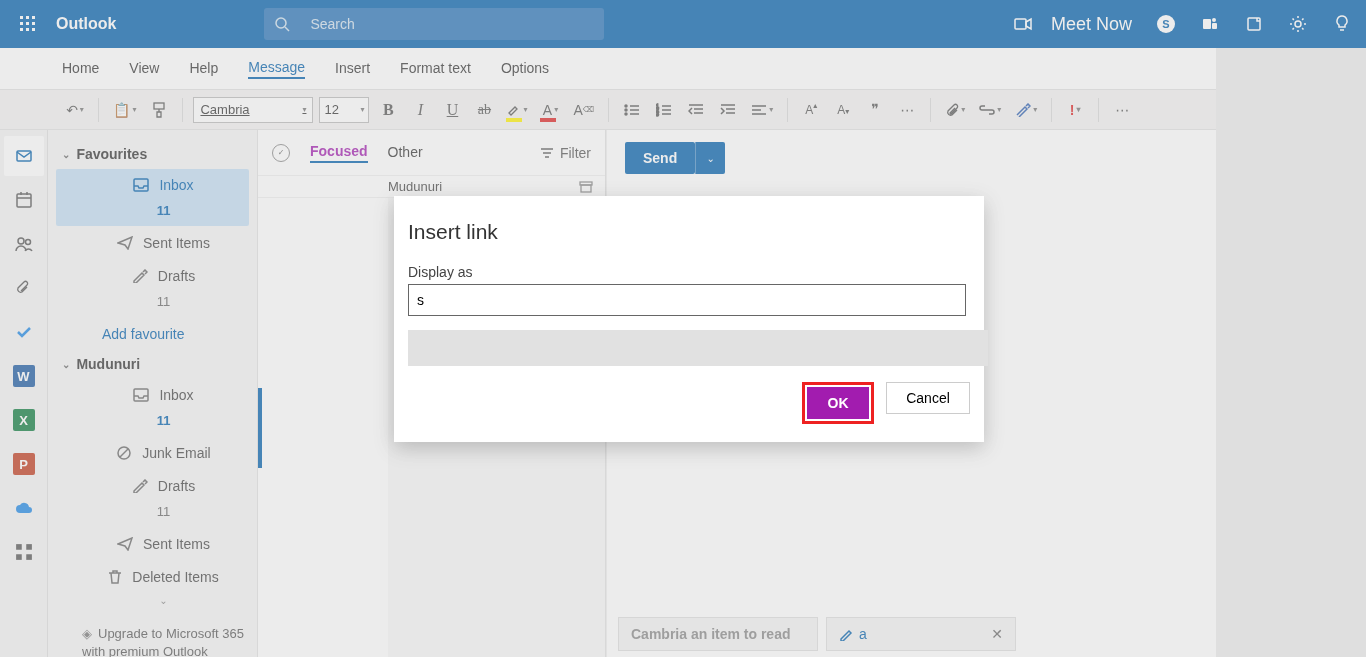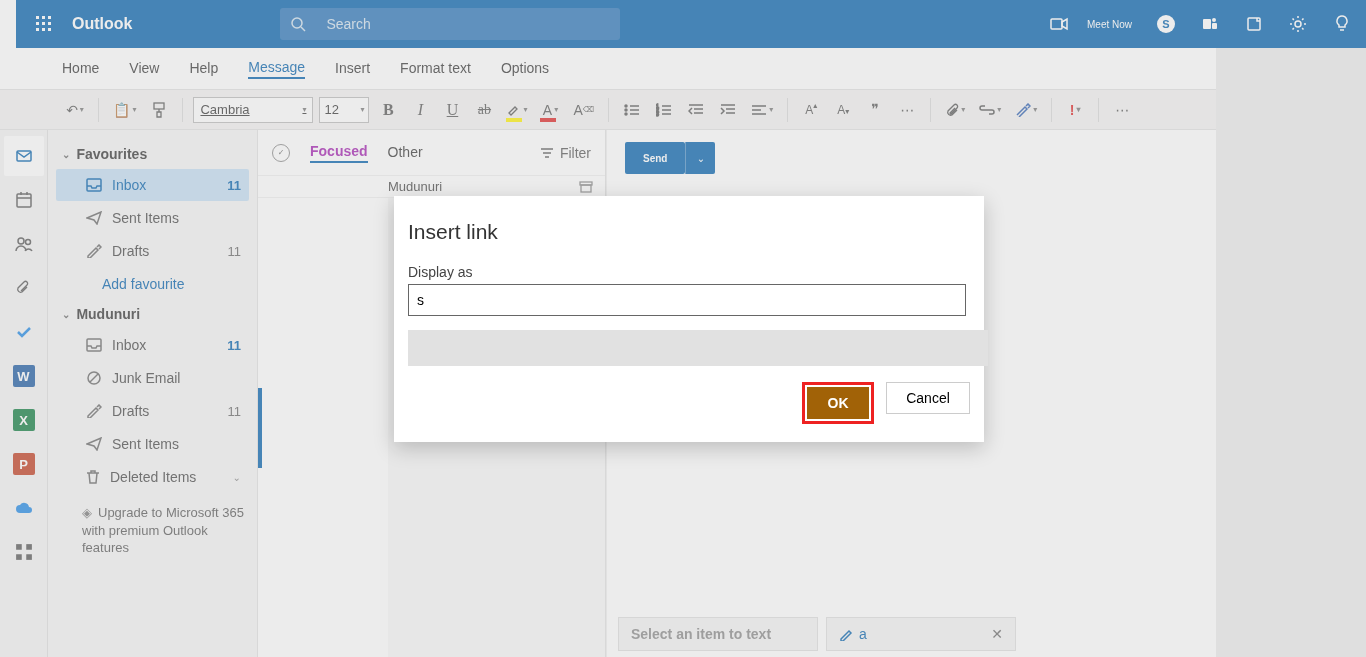--- a/index.html
+++ b/index.html
@@ -1,24 +1,24 @@
 <!DOCTYPE html>
 <html><head>
 <meta charset="utf-8">
 <style>
 * { box-sizing: border-box; margin: 0; padding: 0; }
 body { font-family: "Segoe UI", Arial, sans-serif; font-size: 14px; color: #333; overflow: hidden; width: 1366px; height: 657px; position: relative; background: #fff; }
-.top-bar { height: 48px; background: #0060ac; display: flex; align-items: center; color: #fff; padding: 0 8px; margin-left: 16px; }
+.top-bar { height: 48px; background: #0060ac; display: flex; align-items: center; color: #fff; padding: 0 8px; }
 .app-launcher { width: 40px; height: 40px; display: flex; align-items: center; justify-content: center; cursor: pointer; }
 .app-name { font-size: 16px; font-weight: 600; margin-left: 8px; }
 .search-box { margin-left: 148px; width: 340px; height: 32px; background: #2974b8; border-radius: 3px; display: flex; align-items: center; padding: 0 10px; gap: 12px; }
 .search-box input { background: transparent; border: none; color: #cfe1ef; font-size: 14px; outline: none; flex: 1; margin-left: 8px; }
 .search-box input::placeholder { color: #cfe1ef; }
 .top-right { margin-left: auto; display: flex; align-items: center; gap: 12px; }
-.meet-now { font-size: 10px; margin-right: 6px; }
+.meet-now { font-size: 18px; margin-right: 6px; }
 .top-icon { width: 32px; height: 32px; display: flex; align-items: center; justify-content: center; cursor: pointer; }
 .skype-badge { width: 18px; height: 18px; border-radius: 50%; background: #fff; color: #0060ac; font-size: 11px; font-weight: bold; display: flex; align-items: center; justify-content: center; }
 
 .menu-bar { height: 42px; border-bottom: 1px solid #e0e0e0; display: flex; align-items: center; padding-left: 62px; gap: 30px; background:#fff;}
 .menu-item { font-size: 14px; color: #333; cursor: pointer; padding-bottom: 2px; }
 .menu-item.active { color: #0060ac; border-bottom: 2px solid #0060ac; font-weight:400; }
 .reminder { margin-left: auto; margin-right: 14px; display: flex; align-items: center; gap: 6px; font-size: 11px; color: #666; line-height:1.2; }
 .reminder .cal-ic { font-size:14px; color:#666; }
 
 .ribbon { height: 40px; background: #f3f2f1; border-bottom: 1px solid #e0e0e0; display: flex; align-items: center; padding: 0 12px 0 62px; gap: 6px; }
@@ -41,61 +41,61 @@
 .rail-ic.active { background:#fff; }
 .rail-ic svg { width:18px; height:18px; }
 .app-word { background:#1b5aa1; }
 .app-excel { background:#0d7b3e; }
 .app-ppt { background:#c03b1e; }
 .badge-sq { width:22px; height:22px; display:flex; align-items:center; justify-content:center; color:#fff; font-weight:bold; font-size:13px; border-radius:2px;}
 
 .folders { width: 210px; background:#f4f4f4; border-right:1px solid #e0e0e0; padding:10px 4px; overflow-y:auto;}
 .fsection { display:flex; align-items:center; padding: 6px 10px; font-size:14px; font-weight:600; color:#333; cursor:pointer; gap:6px;}
 .fsection .chev { font-size:10px; color:#666;}
-.fitem { display:flex; align-items:center; padding: 8px 8px 8px 30px; font-size:14px; color:#444; cursor:pointer; gap:10px; border-radius:2px; margin:1px 4px; justify-content:space-between;}
+.fitem { display:flex; align-items:center; padding: 8px 8px 8px 30px; font-size:14px; color:#444; cursor:pointer; gap:10px; border-radius:2px; margin:1px 4px; justify-content:space-between;flex-direction:column;}
 .fitem.selected { background:#c4def3; color:#0060ac; font-weight:400;}
 .fcount { font-size:13px; font-weight:600;}
 .fitem.selected .fcount { color:#0060ac;}
 .flabel { display:flex; align-items:center; gap:10px;}
 .addfav { color:#0060ac; padding:8px 0 8px 50px; font-size:14px; cursor:pointer;}
 .upgrade-box { padding: 10px 8px 10px 30px; font-size:13px; color:#555; line-height:1.35;}
 .upgrade-box .diamond { margin-right:6px; color:#777; }
 
 .msglist { width: 348px; border-right:1px solid #e0e0e0; background:#fff; display:flex; flex-direction:column;}
 .msg-toolbar { height:46px; display:flex; align-items:center; padding:0 14px; gap:20px; border-bottom:1px solid #eee;}
 .mtab { font-size:14px; cursor:pointer; padding-bottom:2px;}
 .mtab.active { color:#a21caf; border-bottom:2px solid #0060ac; font-weight:600;}
 .filter { margin-left:auto; display:flex; align-items:center; gap:6px; color:#555; font-size:14px; cursor:pointer;}
 .msg-area { flex:1; background:#f7f7f7; position:relative;}
 .sender-strip { height:22px; background:#fff; color:#444; font-size:13px; padding-left:130px; border-bottom:1px solid #eee; display:flex; align-items:center; justify-content:space-between; padding-right:12px;}
 .msg-left-gutter { width:130px; background:#fff; height:100%; position:absolute; left:0; top:0;}
 .msg-bluebar { position:absolute; left:0; top:190px; width:4px; height:80px; background:#0060ac;}
 
 .compose { flex:1; background:#fff; padding: 12px 18px; border-left:1px solid #eee; }
 .compose-top { display:flex; align-items:center; gap:10px; margin-bottom:14px;}
-.send-btn { background:#0060ac; color:#fff; height:32px; padding:0 18px; border:none; font-size:10px; font-weight:600; cursor:pointer; border-radius:2px;}
+.send-btn { background:#0060ac; color:#fff; height:32px; padding:0 18px; border:none; font-size:14px; font-weight:600; cursor:pointer; border-radius:2px;}
 .send-caret { background:#0060ac; color:#fff; height:32px; width:30px; border:none; border-left:1px solid rgba(255,255,255,.3); cursor:pointer; display:flex; align-items:center; justify-content:center; border-radius:0 2px 2px 0;}
 .compose-icons { margin-left:auto; display:flex; gap:22px; color:#555;}
 .to-row { display:flex; justify-content:flex-end; gap:16px; color:#0060ac; font-size:13px; padding-right:6px; margin-bottom:10px;}
 .draft-saved { text-align:right; color:#888; font-size:13px; margin-bottom:10px;}
 
 .bottom { position:absolute; bottom:0; left:618px; height:40px; display:flex; gap:8px;}
 .bottom-box { height:34px; background:#f3f3f3; border:1px solid #ddd; display:flex; align-items:center; padding:0 12px; font-size:14px; color:#666;}
 .bottom-box .close-ic { margin-left:auto; padding-left:40px; color:#666; cursor:pointer;}
 .bottom-reading{ width:200px; font-weight:600; color:#888;}
 .bottom-draft { width:190px; color:#0060ac;}
 
 .overlay { position:absolute; inset:0; background:rgba(200,200,200,0.35); }
 .dialog { position:absolute; left:394px; top:196px; width:590px; background:#fff; padding: 24px 14px 18px 14px; box-shadow: 0 6px 20px rgba(0,0,0,.2);}
 .dialog h2 { font-size:21px; font-weight:400; margin-bottom:20px;}
 .dlabel { font-size:14px; color:#444; margin-bottom:4px;}
 .dinput { width:558px; height:32px; border:1px solid #666; padding:0 8px; font-size:14px; margin-bottom:14px; outline:none;}
 .durl { width:580px; height:36px; background:#e1e1e1; border:none; margin-left:0px; margin-bottom:16px;}
 .dlg-buttons { display:flex; justify-content:flex-end; gap:12px; }
-.dlg-ok { background:#a16207; color:#fff; border:none; width:62px; height:32px; font-size:14px; font-weight:600; cursor:pointer;}
+.dlg-ok { background:#a21caf; color:#fff; border:none; width:62px; height:32px; font-size:14px; font-weight:600; cursor:pointer;}
 .ok-highlight { border:3px solid #e22; padding:2px; display:inline-block; line-height:0;}
 .dlg-cancel { background:#fff; border:1px solid #ccc; width:84px; height:32px; font-size:14px; cursor:pointer;}
 
 .right-strip { position:absolute; right:0; top:48px; width:150px; height:calc(100% - 48px); background:#ececec;}
 .chev-circle { width:18px; height:18px; border:1px solid #888; border-radius:50%; display:inline-flex; align-items:center; justify-content:center; font-size:8px; color:#666;}
 </style>
 </head>
 <body>
 
 <div class="top-bar">
@@ -480,21 +480,21 @@
     <div class="to-row">
       <span style="cursor:pointer;">Cc</span>
       <span style="cursor:pointer;">Bcc</span>
     </div>
     <div class="draft-saved">Draft saved at 12:36</div>
   </div>
 </div>
 
 <div class="bottom">
   <div class="bottom-box bottom-reading">
-      <span>Select an item to text</span>
+      <span>Cambria an item to read</span>
     </div>
   <div class="bottom-box bottom-draft">
     <svg width="14" height="14" viewBox="0 0 14 14" fill="none" stroke="#0060ac" stroke-width="1.5">
         <path d="M2 12L10 4l2 2-8 8H2v-2z"></path>
       </svg>
     <span style="margin-left:6px;">a</span>
     <span class="close-ic">✕</span>
   </div>
 </div>
 

